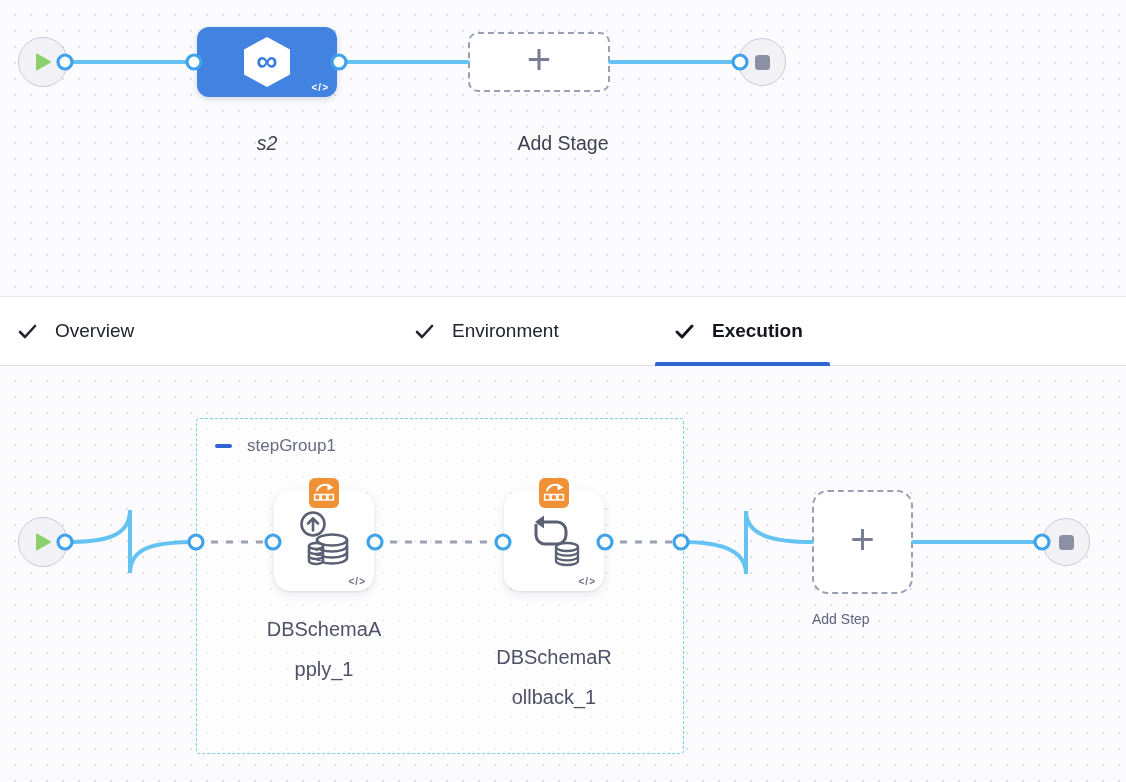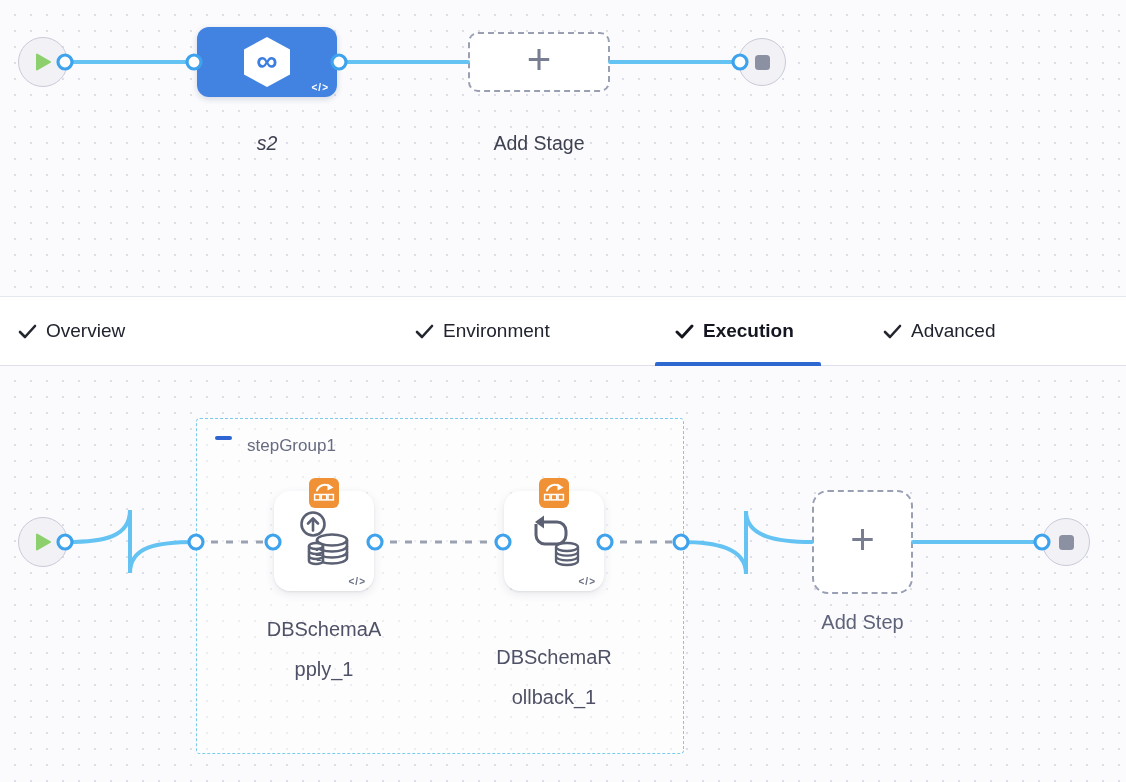--- a/index.html
+++ b/index.html
@@ -57,47 +57,47 @@
 
   
   .node-label{
     position:absolute; text-align:center; color:#3e4150; font-size:19.5px; z-index:2;
   }
   .step-label{
     position:absolute; width:118px; text-align:center; word-break:break-all;
     color:#4f5266; font-size:20px; line-height:40px; z-index:2;
   }
   .addstep-label{
-    position:absolute; text-align:center; color:#5f637a; font-size:20px; z-index:2;
+    position:absolute; color:#5f637a; font-size:14px; z-index:2;
   }
 
   
   .tabbar{
     position:absolute; top:296px; left:0; width:1126px; height:70px;
     background:#ffffff; border-top:1px solid #e5e7ee; border-bottom:1px solid #dfe1ea;
     z-index:6;
   }
   .tab{
-    position:absolute; top:0; height:100%; display:flex; align-items:center; gap:9px;
+    position:absolute; top:0; height:100%; display:flex; align-items:center; gap:18px;
     font-size:19px; color:#21232e; cursor:pointer;
   }
   .tab.active{ font-weight:bold; color:#14161f; padding:0 27px 0 20px;align-items:center; }
   .tab.active::after{
     content:''; position:absolute; bottom:-1px; left:0; right:0; height:4px;
     background:#2e68d1; border-radius:2px 2px 0 0;
   }
 
   
   .step-group{
     position:absolute; left:196px; top:52px; width:488px; height:336px;
     border:1.6px dashed #7bccea; border-radius:4px;
     background:rgba(255,255,255,.45); z-index:1;
   }
   .group-header{
-    position:absolute; left:18px; top:17px; display:flex; gap:15px;
+    position:absolute; left:18px; top:17px; display:flex; align-items:center; gap:15px;
   }
   .minus-bar{ width:17px; height:3.6px; border-radius:2px; background:#3064d2; cursor:pointer; }
   .group-label{ color:#676b80; font-size:17px; }
 
   
   .step-card{
     position:absolute; top:125px; width:100px; height:100px;
     background:#ffffff; border-radius:16px; z-index:3;
     box-shadow:0 3px 10px rgba(40,45,70,.10), 0 1px 2px rgba(40,45,70,.08);
     display:flex; align-items:center; justify-content:center;
@@ -126,21 +126,21 @@
 
     <div class="add-box add-stage">
       <div class="plus">+</div>
     </div>
 
     <div class="node-circle" style="left:738px; top:38px; width:48px; height:48px;">
       <div class="end-square"></div>
     </div>
 
     <div class="node-label" style="left:197px; top:132px; width:140px;font-style:italic;">s2</div>
-    <div class="node-label" style="left:468px; top:132px; width:142px;">Add Stage</div>
+    <div class="node-label" style="left:492px; top:132px; width:142px;">Add Stage</div>
 
     <svg class="layer" width="1126" height="296">
       <g stroke="#64c3f2" stroke-width="4" stroke-linecap="round">
         <line x1="67" y1="62" x2="194" y2="62"></line>
         <line x1="341" y1="62" x2="468" y2="62"></line>
         <line x1="610" y1="62" x2="740" y2="62"></line>
       </g>
       <g fill="#ffffff" stroke="#3ea3ec" stroke-width="3.2">
         <circle cx="65" cy="62" r="7"></circle>
         <circle cx="194" cy="62" r="7"></circle>
@@ -161,26 +161,20 @@
       <svg width="19" height="15" viewBox="0 0 19 15">
           <path d="M2 8 L7 13 L17 2" stroke="#23252f" stroke-width="2.6" fill="none" stroke-linecap="round" stroke-linejoin="round"></path>
         </svg>
       <span>Environment</span>
     </div>
     <div class="tab active" style="left:655px;">
       <svg width="19" height="15" viewBox="0 0 19 15">
           <path d="M2 8 L7 13 L17 2" stroke="#14161f" stroke-width="2.9" fill="none" stroke-linecap="round" stroke-linejoin="round"></path>
         </svg>
       <span>Execution</span>
-    </div>
-    <div class="tab" style="left:883px;">
-      <svg width="19" height="15" viewBox="0 0 19 15">
-          <path d="M2 8 L7 13 L17 2" stroke="#23252f" stroke-width="2.6" fill="none" stroke-linecap="round" stroke-linejoin="round"></path>
-        </svg>
-      <span>Advanced</span>
     </div>
   </div>
 
   <div class="canvas canvas-bottom">
 
     <div class="step-group">
       <div class="group-header">
         <div class="minus-bar"></div>
         <div class="group-label">stepGroup1</div>
       </div>

